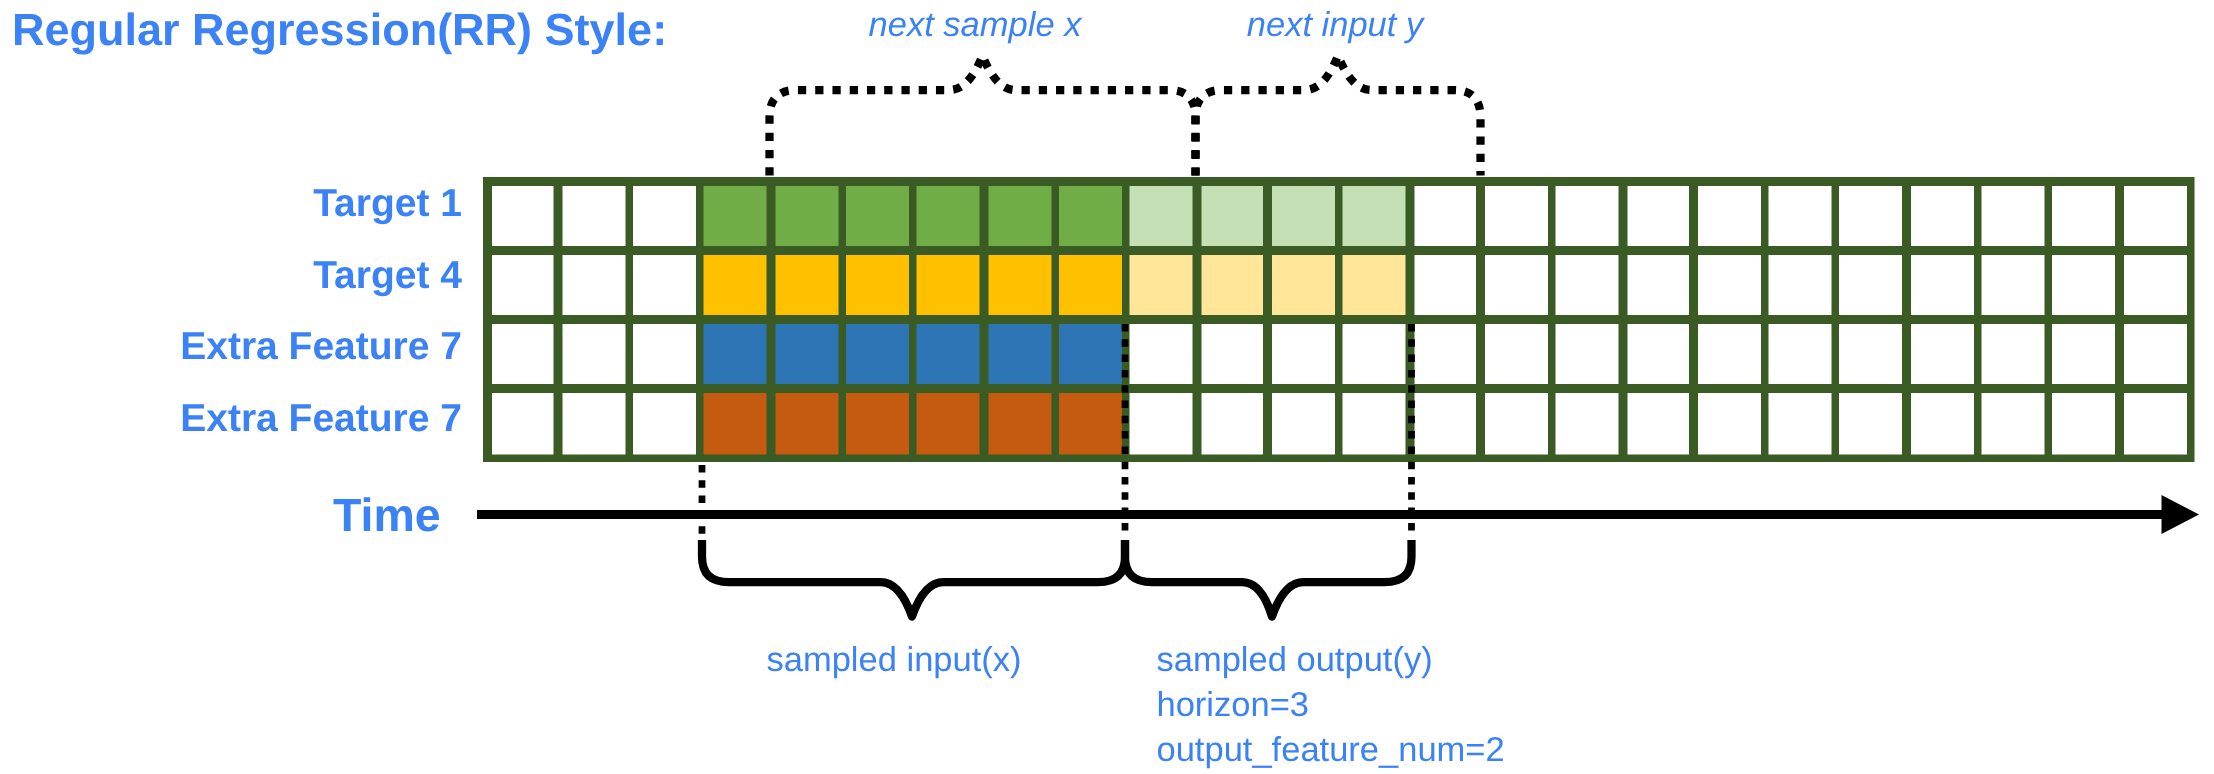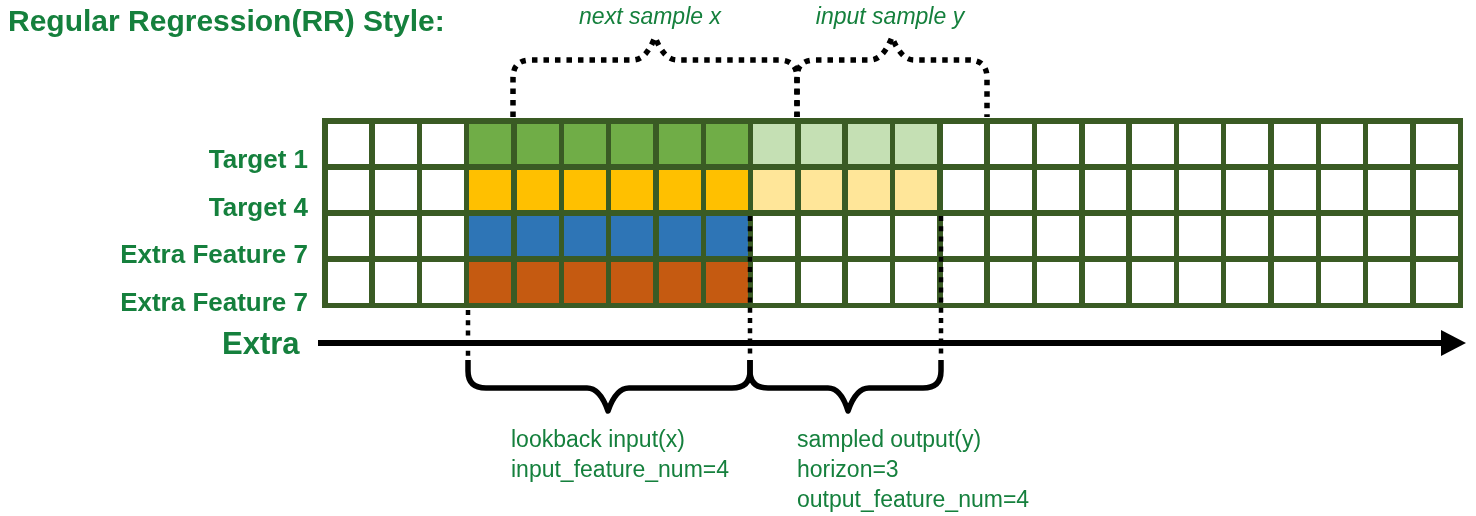--- a/index.html
+++ b/index.html
@@ -1,60 +1,60 @@
 <!DOCTYPE html>
 <html><head>
 <meta charset="utf-8">
 <style>
   html,body{margin:0;padding:0;background:#fff;}
   #canvas{
     position:relative;width:1476px;height:516px;background:#fff;overflow:hidden;
-    font-family:"Liberation Sans",sans-serif;color:#15803d;
+    font-family:"Liberation Sans",sans-serif;color:#3b82f6;
   }
   #page-title{
     position:absolute;left:8px;top:4px;font-size:30px;font-weight:bold;white-space:nowrap;
   }
   .next-label{
     position:absolute;top:3px;transform:translateX(-50%);
     font-size:23px;font-style:italic;white-space:nowrap;
   }
   #next-x-label{left:650px;}
   #next-y-label{left:890px;}
   #row-labels{
-    position:absolute;left:0;top:136px;width:308px;display:flex;flex-direction:column;
+    position:absolute;left:0;top:112px;width:308px;display:flex;flex-direction:column;
   }
   .row-label{
     height:47.5px;display:flex;align-items:center;justify-content:flex-end;
     font-size:26px;font-weight:bold;white-space:nowrap;
   }
   #grid{
     position:absolute;left:322px;top:118px;width:1141px;height:190px;
     box-sizing:border-box;padding:5.5px;display:grid;gap:5.5px;
     grid-template-columns:repeat(24,1fr);grid-template-rows:repeat(4,1fr);
   }
   .cell{width:100%;height:100%;}
   #overlay{position:absolute;left:0;top:0;pointer-events:none;}
   #time-label{
     position:absolute;left:222px;top:326px;font-size:31px;font-weight:bold;white-space:nowrap;
   }
   .param-block{
     position:absolute;top:424px;font-size:23px;line-height:30px;white-space:nowrap;
   }
   #input-block{left:511px;}
-  #output-block{left:797px;}
+  #output-block{left:771px;}
 </style>
 </head>
 <body>
 
 <div id="canvas">
 
   <div id="page-title">Regular Regression(RR) Style:</div>
 
   <div class="next-label" id="next-x-label">next sample x</div>
-  <div class="next-label" id="next-y-label">input sample y</div>
+  <div class="next-label" id="next-y-label">next input y</div>
 
   <div id="row-labels">
     <div class="row-label">Target 1</div>
     <div class="row-label">Target 4</div>
     <div class="row-label">Extra Feature 7</div>
     <div class="row-label">Extra Feature 7</div>
   </div>
 
   <div id="grid" style="background: rgb(58, 91, 36);">
       <div class="cell" style="background: rgb(255, 255, 255);"></div>
@@ -166,26 +166,25 @@
     <path d="M 941 216 L 941 358" fill="none" stroke="#000" stroke-width="4.5" stroke-dasharray="5 5.2"></path>
 
     <line x1="318" y1="343" x2="1445" y2="343" stroke="#000" stroke-width="6"></line>
     <polygon points="1441,330 1466,343 1441,356" fill="#000"></polygon>
 
     <path d="M 468 360 L 468 371 Q 468 388 486 388 L 587 388 Q 600 388 608 411 Q 616 388 629 388 L 732 388 Q 750 388 750 371 L 750 360" fill="none" stroke="#000" stroke-width="5.5" stroke-linejoin="round"></path>
 
     <path d="M 750 360 L 750 371 Q 750 388 768 388 L 828 388 Q 841 388 848 411 Q 856 388 869 388 L 923 388 Q 941 388 941 371 L 941 360" fill="none" stroke="#000" stroke-width="5.5" stroke-linejoin="round"></path>
   </svg>
 
-  <div id="time-label">Extra</div>
+  <div id="time-label">Time</div>
 
   <div class="param-block" id="input-block">
-    <div>lookback input(x)</div>
-    <div>input_feature_num=4</div>
+    <div>sampled input(x)</div>
   </div>
 
   <div class="param-block" id="output-block">
     <div>sampled output(y)</div>
     <div>horizon=3</div>
-    <div>output_feature_num=4</div>
+    <div>output_feature_num=2</div>
   </div>
 
 </div>
 
 </body></html>

